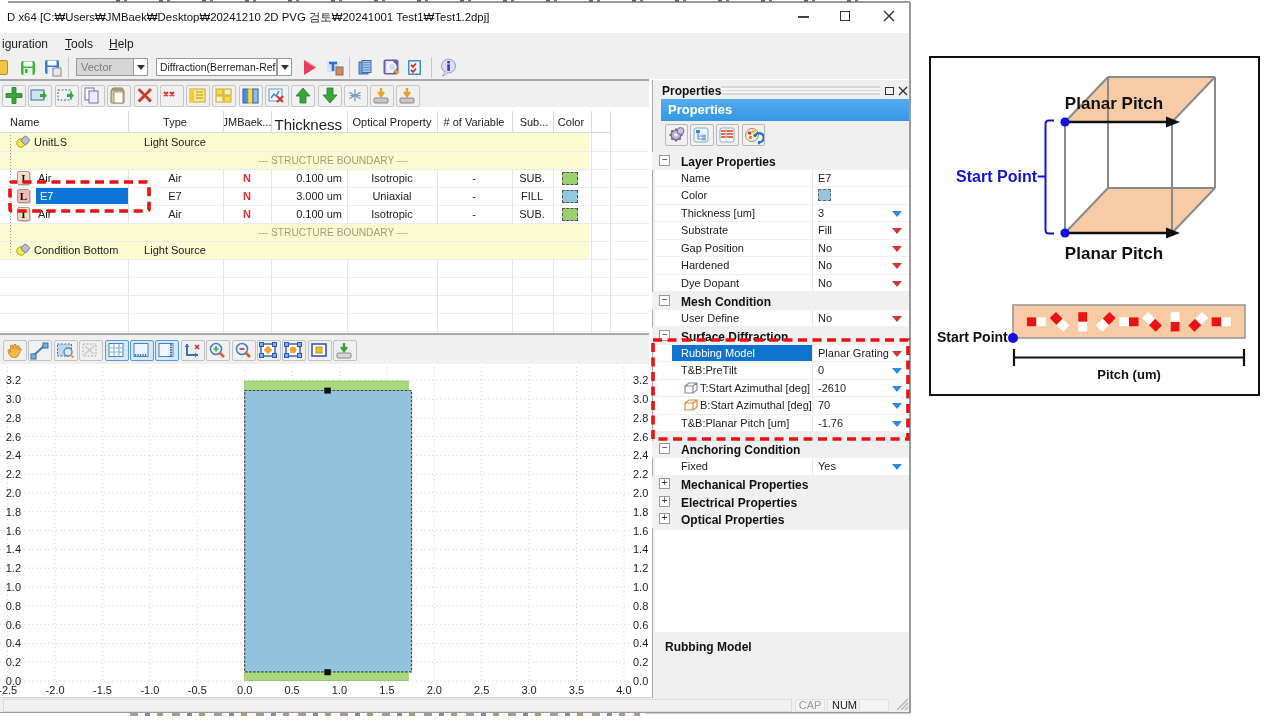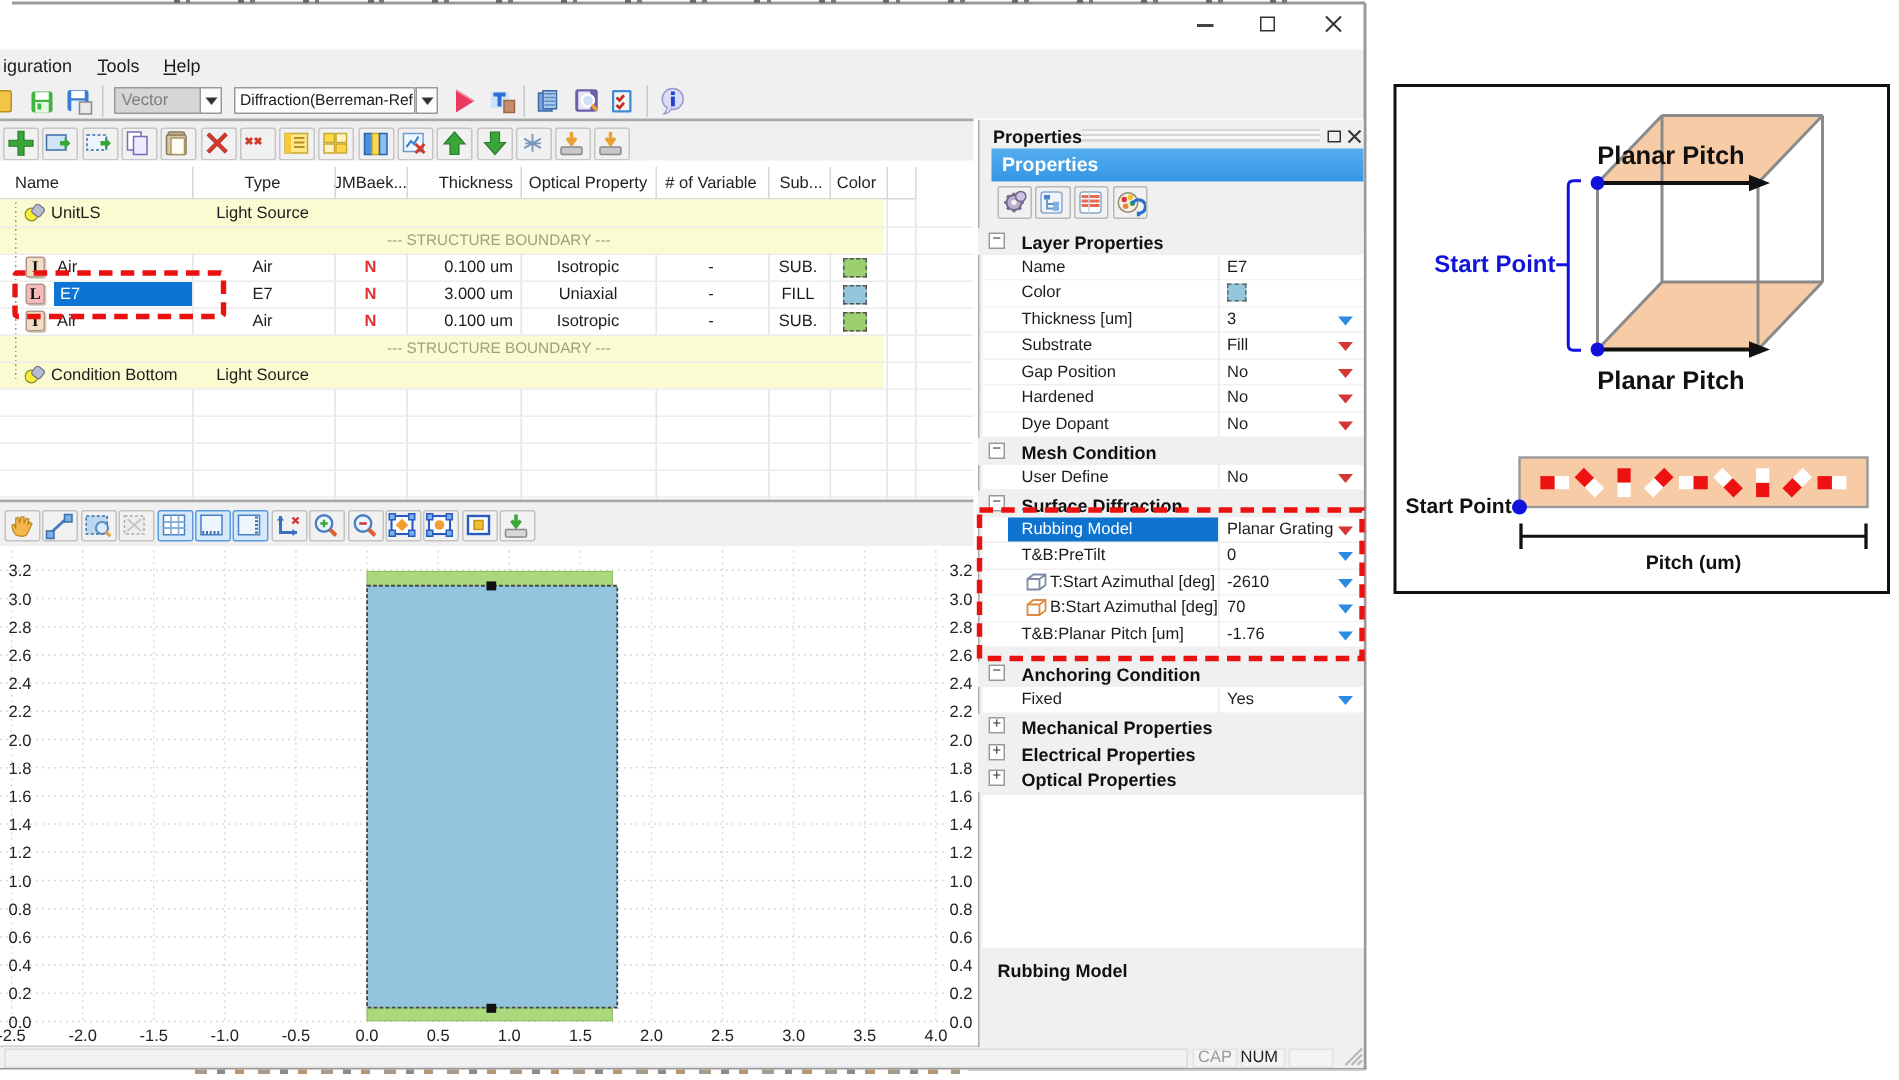--- a/index.html
+++ b/index.html
@@ -16,20 +16,21 @@
 .vline{position:absolute;background:#e8e8e8;width:1px}
 .hline{position:absolute;background:#ececec;height:1px}
 </style></head>
 <body>
 
 <div class="a" id="win" style="left:0;top:0;width:911px;height:713px;background:#fff">
 
   <div class="a" style="left:8px;top:1px;width:902px;height:2px;background:#9a9a9a"></div>
   <div class="a" style="left:100px;top:0px;width:780px;height:2px;background:repeating-linear-gradient(90deg,transparent 0 16px,#6a6a6a 16px 20px,transparent 20px 24px,#7a7a7a 24px 27px,transparent 27px 43px)"></div>
 
+  <div class="tx" style="left:7px;top:10px;font-size:11.4px;letter-spacing:0px;color:#111">D x64 [C:₩Users₩JMBaek₩Desktop₩20241210 2D PVG 검토₩20241001 Test1₩Test1.2dpj]</div>
   <div class="a" style="left:798px;top:16px;width:11px;height:2px;background:#444"></div>
   <div class="a" style="left:840px;top:11px;width:10px;height:10px;border:1.5px solid #333"></div>
   <svg class="a" style="left:883px;top:10px" width="12" height="12">
       <path d="M1,1 L11,11 M11,1 L1,11" stroke="#333" stroke-width="1.4"></path>
     </svg>
 
   <div class="a" style="left:0;top:33px;width:909px;height:19px;background:#f0f0f0"></div>
   <div class="tx" style="left:2px;top:37px;font-size:12px">iguration</div>
   <div class="tx" style="left:65px;top:37px;font-size:12px"><span style="text-decoration:underline">T</span>ools</div>
   <div class="tx" style="left:109px;top:37px;font-size:12px"><span style="text-decoration:underline">H</span>elp</div>
@@ -197,21 +198,21 @@
       <path d="M10,2 v7 M7,6 l3,4 3,-4" stroke="#e8a030" stroke-width="2.4" fill="none"></path>
     </svg>
   </div>
 
 <div class="a" style="left:0;top:107px;width:649px;height:228px;background:#fff"></div>
 
 <div class="a" style="left:0;top:110px;width:610px;height:23px;background:#fff;border-bottom:1px solid #d8d8d8"></div>
 <div class="tx" style="left:10px;top:116px;font-size:11px;color:#222">Name</div>
 <div class="tx" style="left:130px;width:90px;text-align:center;top:116px;font-size:11px;color:#222">Type</div>
 <div class="tx" style="left:202px;width:90px;text-align:center;top:116px;font-size:11px;color:#222">JMBaek...</div>
-<div class="tx" style="left:252px;width:90px;text-align:right;top:116px;font-size:11px;color:#222">Thickness</div>
+<div class="tx" style="left:252px;width:90px;text-align:right;top:116px;font-size:15px;color:#222">Thickness</div>
 <div class="tx" style="left:347px;width:90px;text-align:center;top:116px;font-size:11px;color:#222">Optical Property</div>
 <div class="tx" style="left:429px;width:90px;text-align:center;top:116px;font-size:11px;color:#222"># of Variable</div>
 <div class="tx" style="left:489px;width:90px;text-align:center;top:116px;font-size:11px;color:#222">Sub...</div>
 <div class="tx" style="left:526px;width:90px;text-align:center;top:116px;font-size:11px;color:#222">Color</div>
 <div class="vline" style="left:128px;top:111px;height:22px;background:#d8d8d8"></div>
 <div class="vline" style="left:223px;top:111px;height:22px;background:#d8d8d8"></div>
 <div class="vline" style="left:271px;top:111px;height:22px;background:#d8d8d8"></div>
 <div class="vline" style="left:347px;top:111px;height:22px;background:#d8d8d8"></div>
 <div class="vline" style="left:437px;top:111px;height:22px;background:#d8d8d8"></div>
 <div class="vline" style="left:512px;top:111px;height:22px;background:#d8d8d8"></div>
@@ -472,21 +473,21 @@
 <text x="529.1" y="694" font-size="11" fill="#222" text-anchor="middle">3.0</text>
 <text x="576.5" y="694" font-size="11" fill="#222" text-anchor="middle">3.5</text>
 <text x="623.9" y="694" font-size="11" fill="#222" text-anchor="middle">4.0</text>
 </svg>
 
 <div class="a" style="left:0;top:697px;width:909px;height:15px;background:#f0f0f0;border-top:1px solid #d0d0d0"></div>
 <div class="a" style="left:3px;top:699px;width:789px;height:13px;border:1px solid #dcdcdc;background:#f2f2f2"></div>
 <div class="a" style="left:795px;top:699px;width:30px;height:13px;border:1px solid #e2e2e2;background:#f4f4f4"></div>
 <div class="tx" style="left:795px;top:699px;width:30px;text-align:center;font-size:11px;color:#9a9a9a">CAP</div>
 <div class="a" style="left:827px;top:699px;width:30px;height:13px;border:1px solid #e2e2e2;background:#f4f4f4"></div>
-<div class="tx" style="left:827px;top:699px;width:30px;text-align:left;font-size:11px;color:#222">NUM</div>
+<div class="tx" style="left:827px;top:699px;width:30px;text-align:right;font-size:11px;color:#222">NUM</div>
 <div class="a" style="left:859px;top:699px;width:30px;height:13px;border:1px solid #e2e2e2;background:#f4f4f4"></div>
 <div class="tx" style="left:859px;top:738px;width:49px;text-align:center;font-size:11px;color:#9a9a9a">SCRL</div>
 <svg class="a" style="left:896px;top:698px" width="13" height="13">
     <path d="M12,1 L1,12 M12,5 L5,12 M12,9 L9,12" stroke="#b8b8b8" stroke-width="1.5"></path>
   </svg>
 <div class="a" style="left:130px;top:713px;width:510px;height:3px;background:repeating-linear-gradient(90deg,#9a8a78 0 8px,transparent 8px 15px,#777 15px 20px,transparent 20px 27px,#a8845a 27px 33px,transparent 33px 42px);opacity:0.85"></div>
 <div class="a" style="left:645px;top:713px;width:265px;height:1px;background:#cccccc"></div>
 
 <div class="a" style="left:653px;top:80px;width:256px;height:618px;background:#f0f0f0"></div>
 <div class="a" style="left:651.5px;top:80px;width:1.5px;height:618px;background:#aaa"></div>

